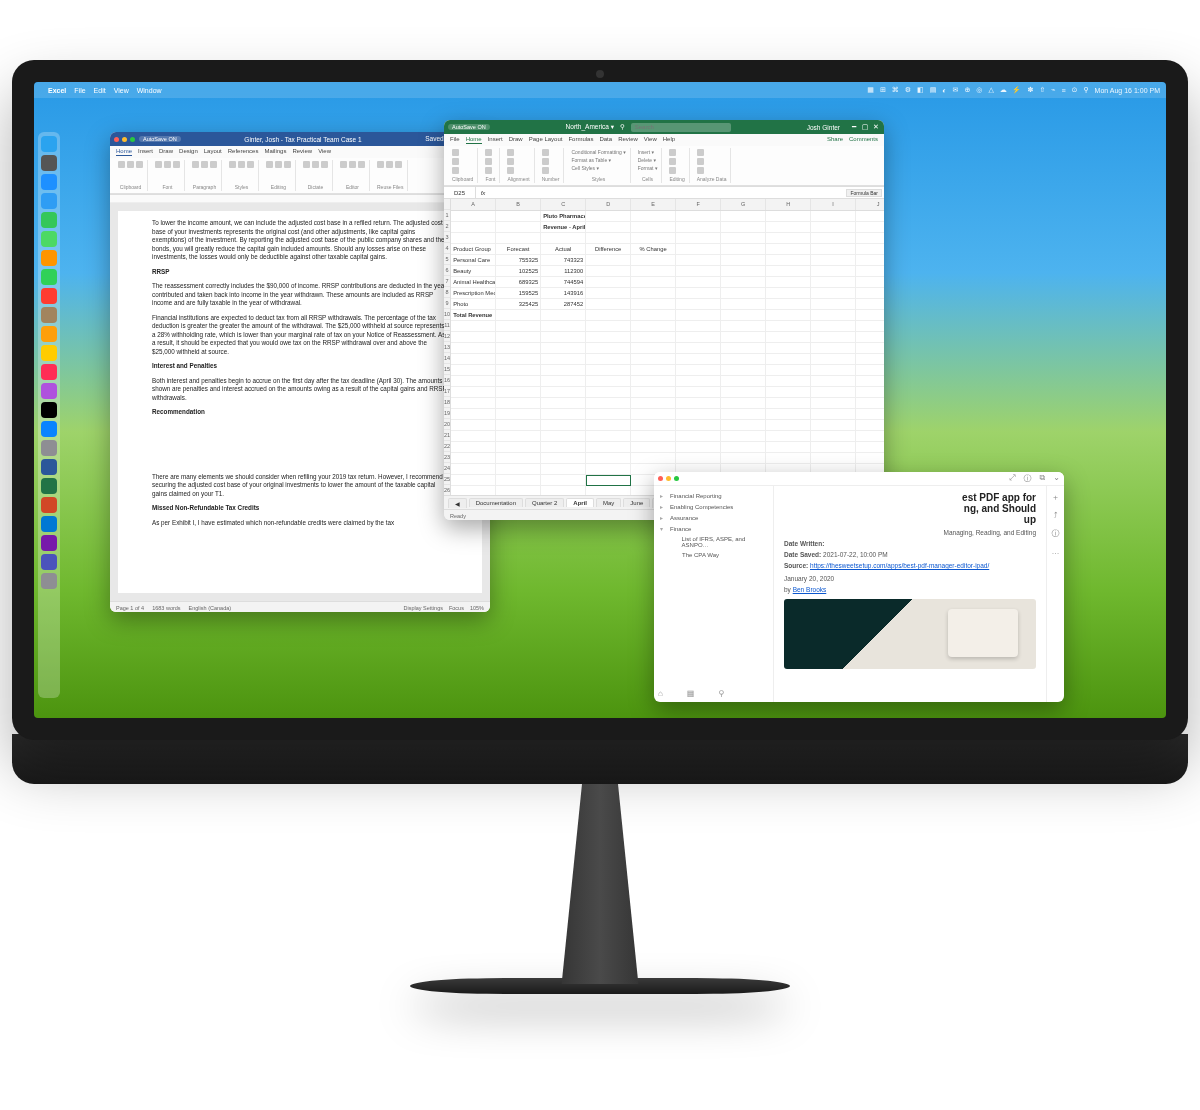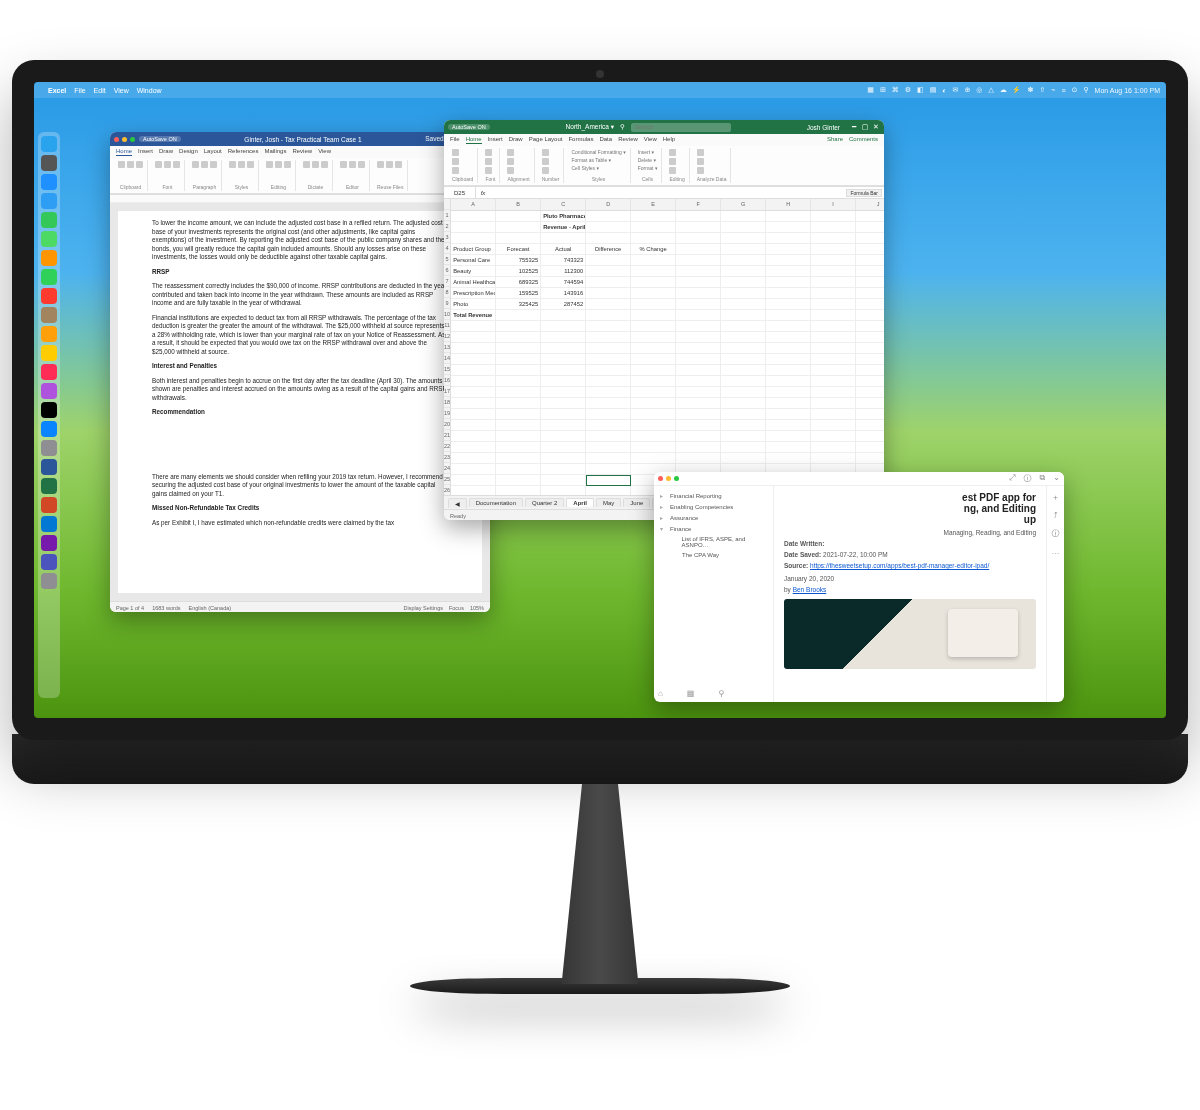--- a/index.html
+++ b/index.html
@@ -810,21 +810,21 @@
             <div class="notes-footer">
               <span>⌂</span>
               <span>▦</span>
               <span>⚲</span>
             </div>
           </div>
           <div class="notes-main">
             <h2>
               <span style="float:right;text-align:right;">
                 <span>est PDF app for</span><br>
-                <span>ng, and Editing</span><br>
+                <span>ng, and Should</span><br>
                 <span>up</span>
               </span>
               <span style="clear:both;display:block;"></span>
             </h2>
             <div class="meta" style="text-align:right">Managing, Reading, and Editing</div>
             <div class="meta"><b>Date Written:</b></div>
             <div class="meta"><b>Date Saved:</b> <span>2021-07-22, 10:00 PM</span></div>
             <div class="meta"><b>Source:</b> <a>https://thesweetsetup.com/apps/best-pdf-manager-editor-ipad/</a></div>
             <div class="meta" style="margin-top:6px">January 20, 2020</div>
             <div class="meta"><span>by </span><a>Ben Brooks</a></div>

